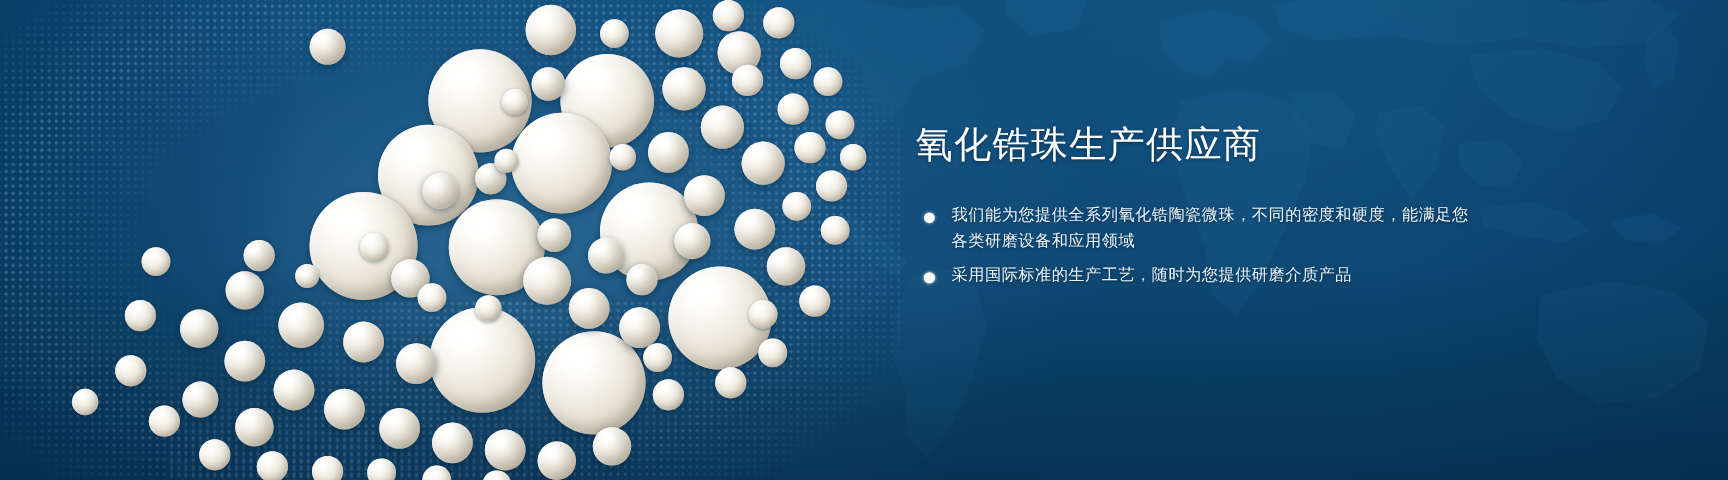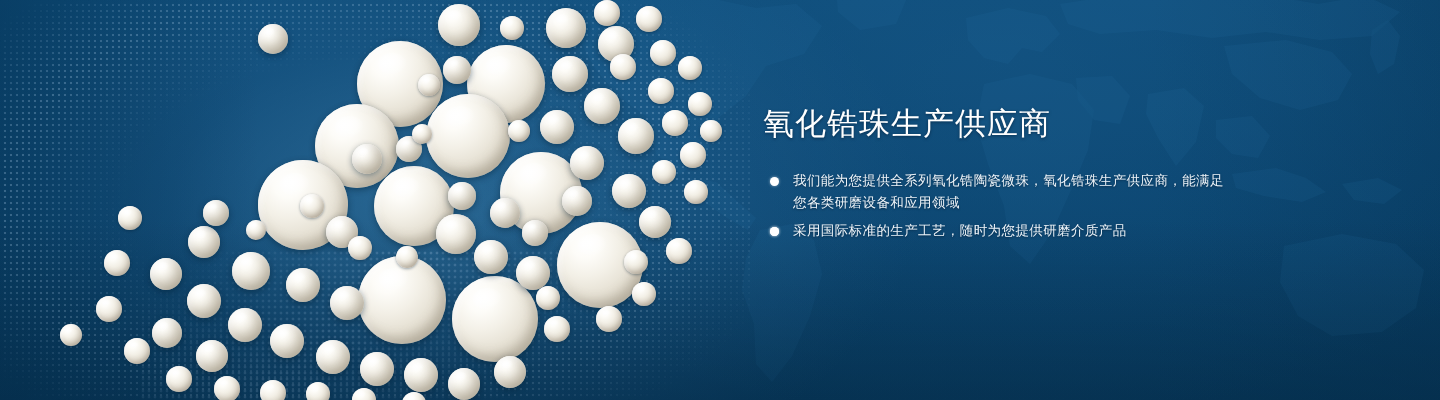--- a/index.html
+++ b/index.html
@@ -3,21 +3,21 @@
 <meta charset="utf-8">
 <style>
   html,body{margin:0;padding:0;background:#08395f;}
   *{box-sizing:border-box;}
 
   .banner{
     position:relative;
     width:1440px;
     height:400px;
     overflow:hidden;
-    font-family:Liberation Serif, serif;
+    font-family:Liberation Mono, monospace;
     background:#0a4570;
   }
 
   
   .bg-base{
     position:absolute;inset:0;
     background:
       linear-gradient(180deg,#0d4c79 0%,#0a4570 45%,#083d63 100%);
   }
   .bg-vignette{
@@ -296,21 +296,21 @@
     <div class="bead sm" style="left:402px;top:392px;width:24px;height:24px;"></div>
     <div class="bead sm" style="left:60px;top:324px;width:22px;height:22px;"></div>
     <div class="bead sm" style="left:246px;top:220px;width:20px;height:20px;"></div>
   </div>
 
   <div class="content">
     <h1 class="headline">氧化锆珠生产供应商</h1>
     <ul class="bullets">
       <li class="bullet">
         <span class="dot"></span>
-        <span>我们能为您提供全系列氧化锆陶瓷微珠，氧化锆珠生产供应商，能满足您各类研磨设备和应用领域</span>
+        <span>我们能为您提供全系列氧化锆陶瓷微珠，不同的密度和硬度，能满足您各类研磨设备和应用领域</span>
       </li>
       <li class="bullet">
         <span class="dot"></span>
       </li>
       <li class="bullet">
         <span class="dot"></span>
         <span>采用国际标准的生产工艺，随时为您提供研磨介质产品</span>
       </li>
     </ul>
   </div>

